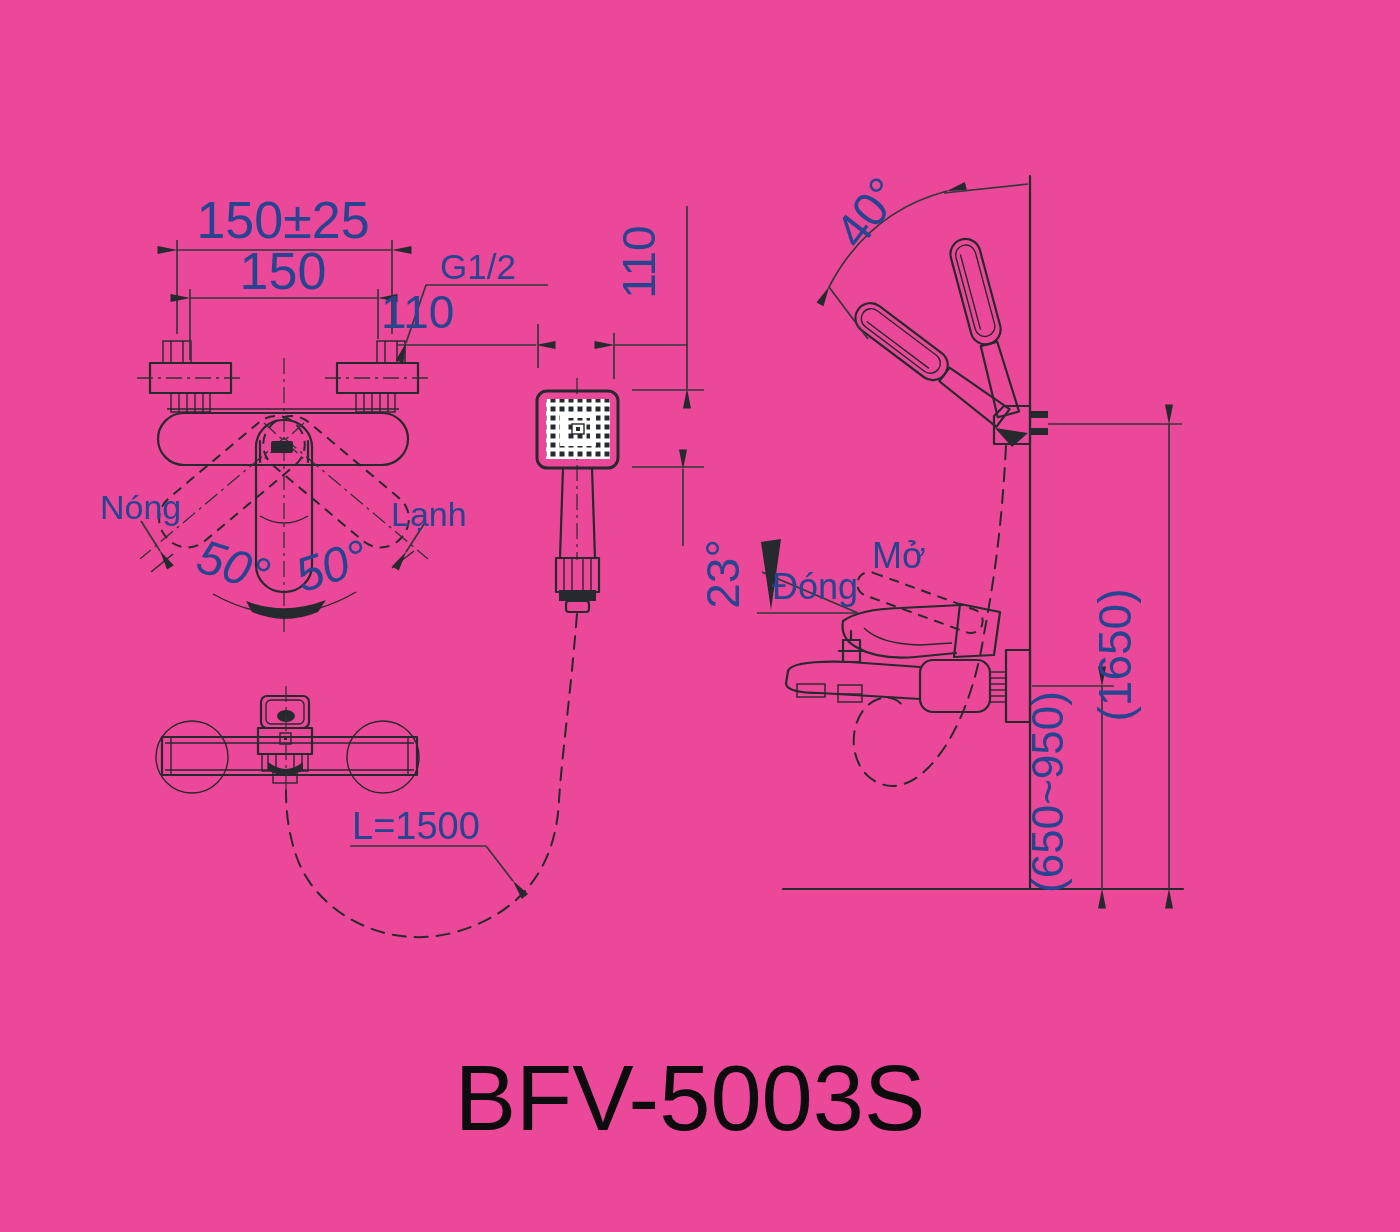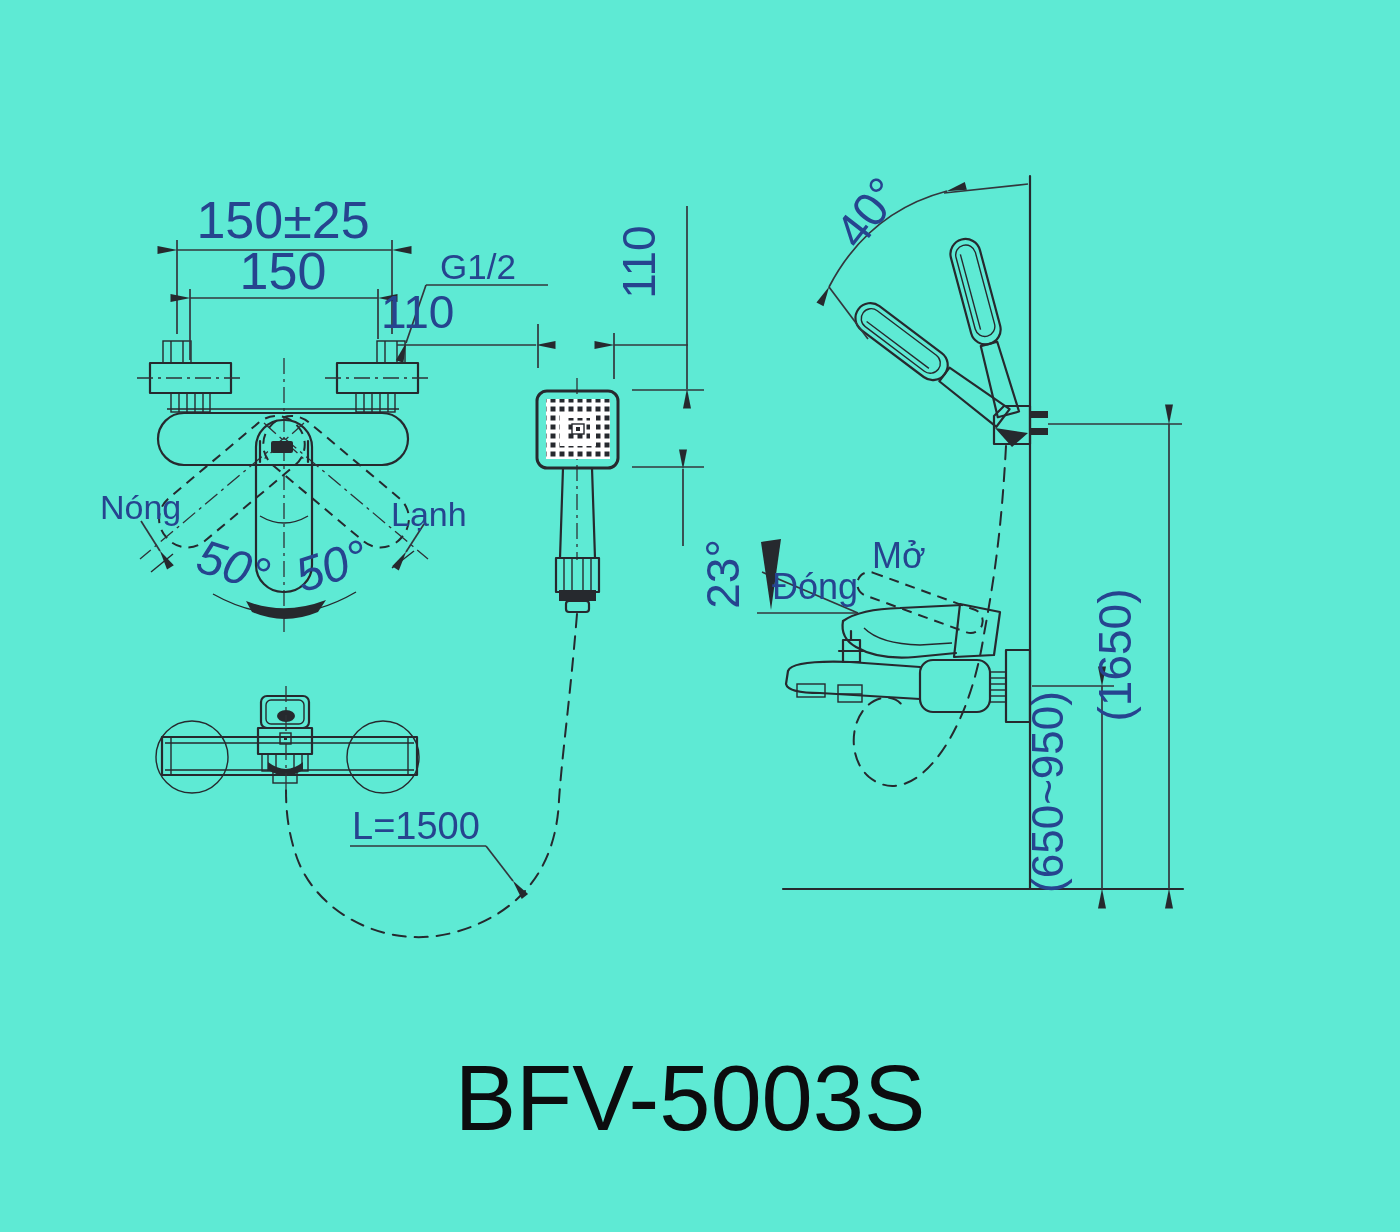--- a/index.html
+++ b/index.html
@@ -1,16 +1,16 @@
 <!DOCTYPE html>
 <html><head>
 <meta charset="utf-8">
 <style>
   html,body{margin:0;padding:0;background:#ffffff;}
-  .stage{position:relative;width:1400px;height:1232px;background:#5eead4;overflow:hidden;
+  .stage{position:relative;width:1400px;height:1232px;background:#ec4899;overflow:hidden;
          font-family:"Liberation Sans", sans-serif;}
   svg{position:absolute;left:0;top:0;}
   .ln{stroke:#26292e;stroke-width:2.2;fill:none;stroke-linecap:round;stroke-linejoin:round;}
   .lnthin{stroke:#26292e;stroke-width:1.4;fill:none;}
   .dim{stroke:#33373d;stroke-width:1.7;fill:none;}
   .cl{stroke:#2e3237;stroke-width:1.3;fill:none;stroke-dasharray:16 5 3 5;}
   .dash{stroke:#26292e;stroke-width:2;fill:none;stroke-dasharray:13 9;stroke-linecap:round;}
   .dash2{stroke:#26292e;stroke-width:2;fill:none;stroke-dasharray:10 7;}
   .fillk{fill:#26292e;stroke:none;}
   .t{fill:#26448f;font-family:"Liberation Sans", sans-serif;}

